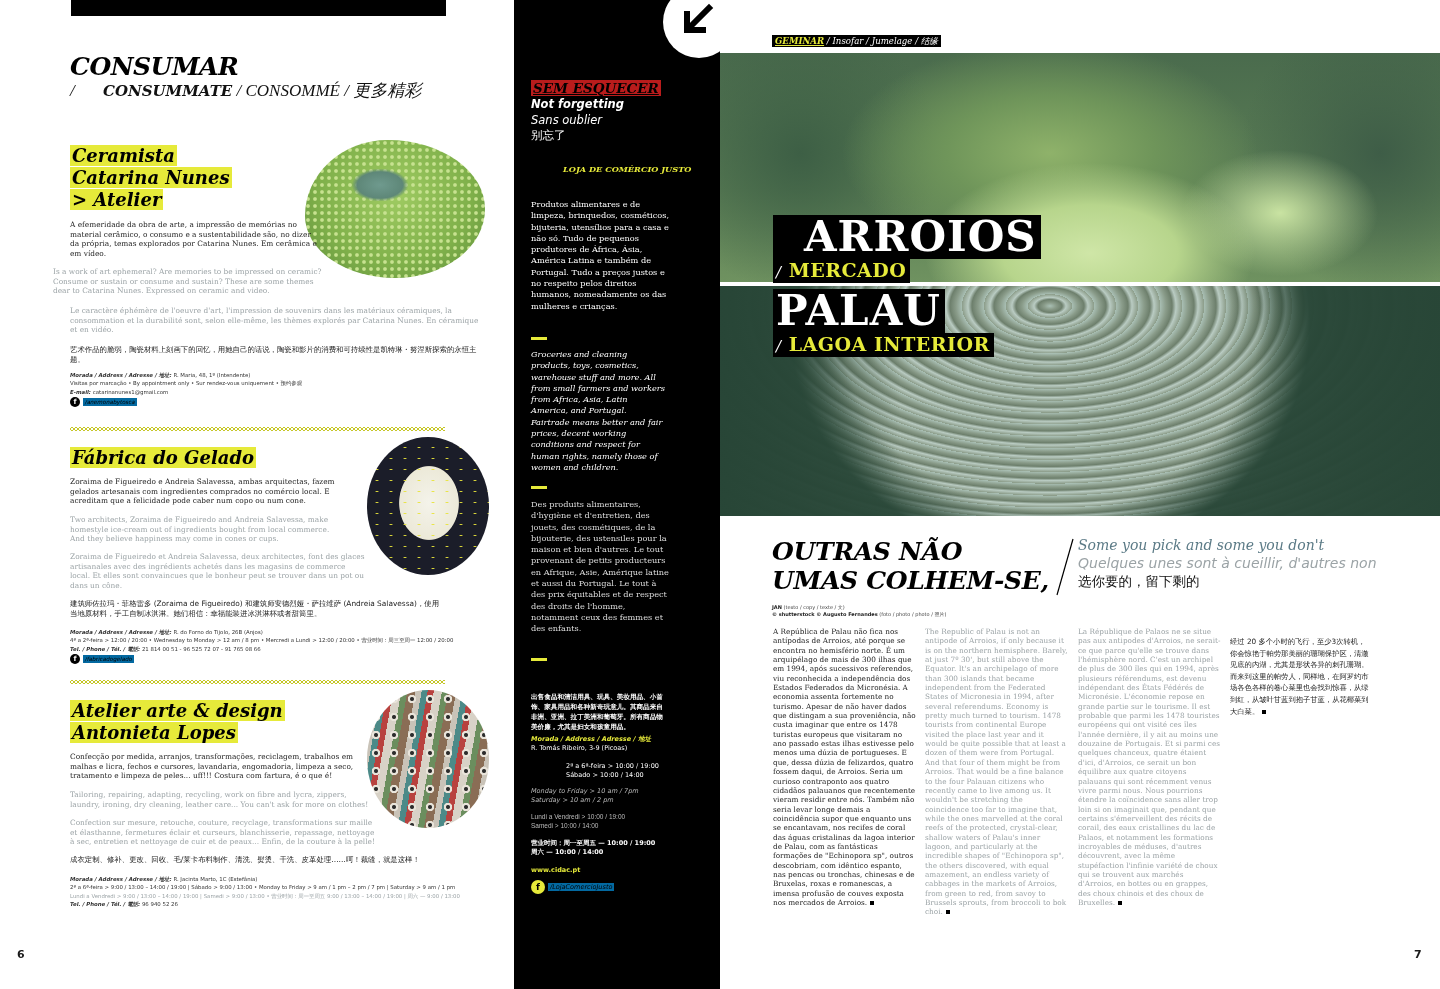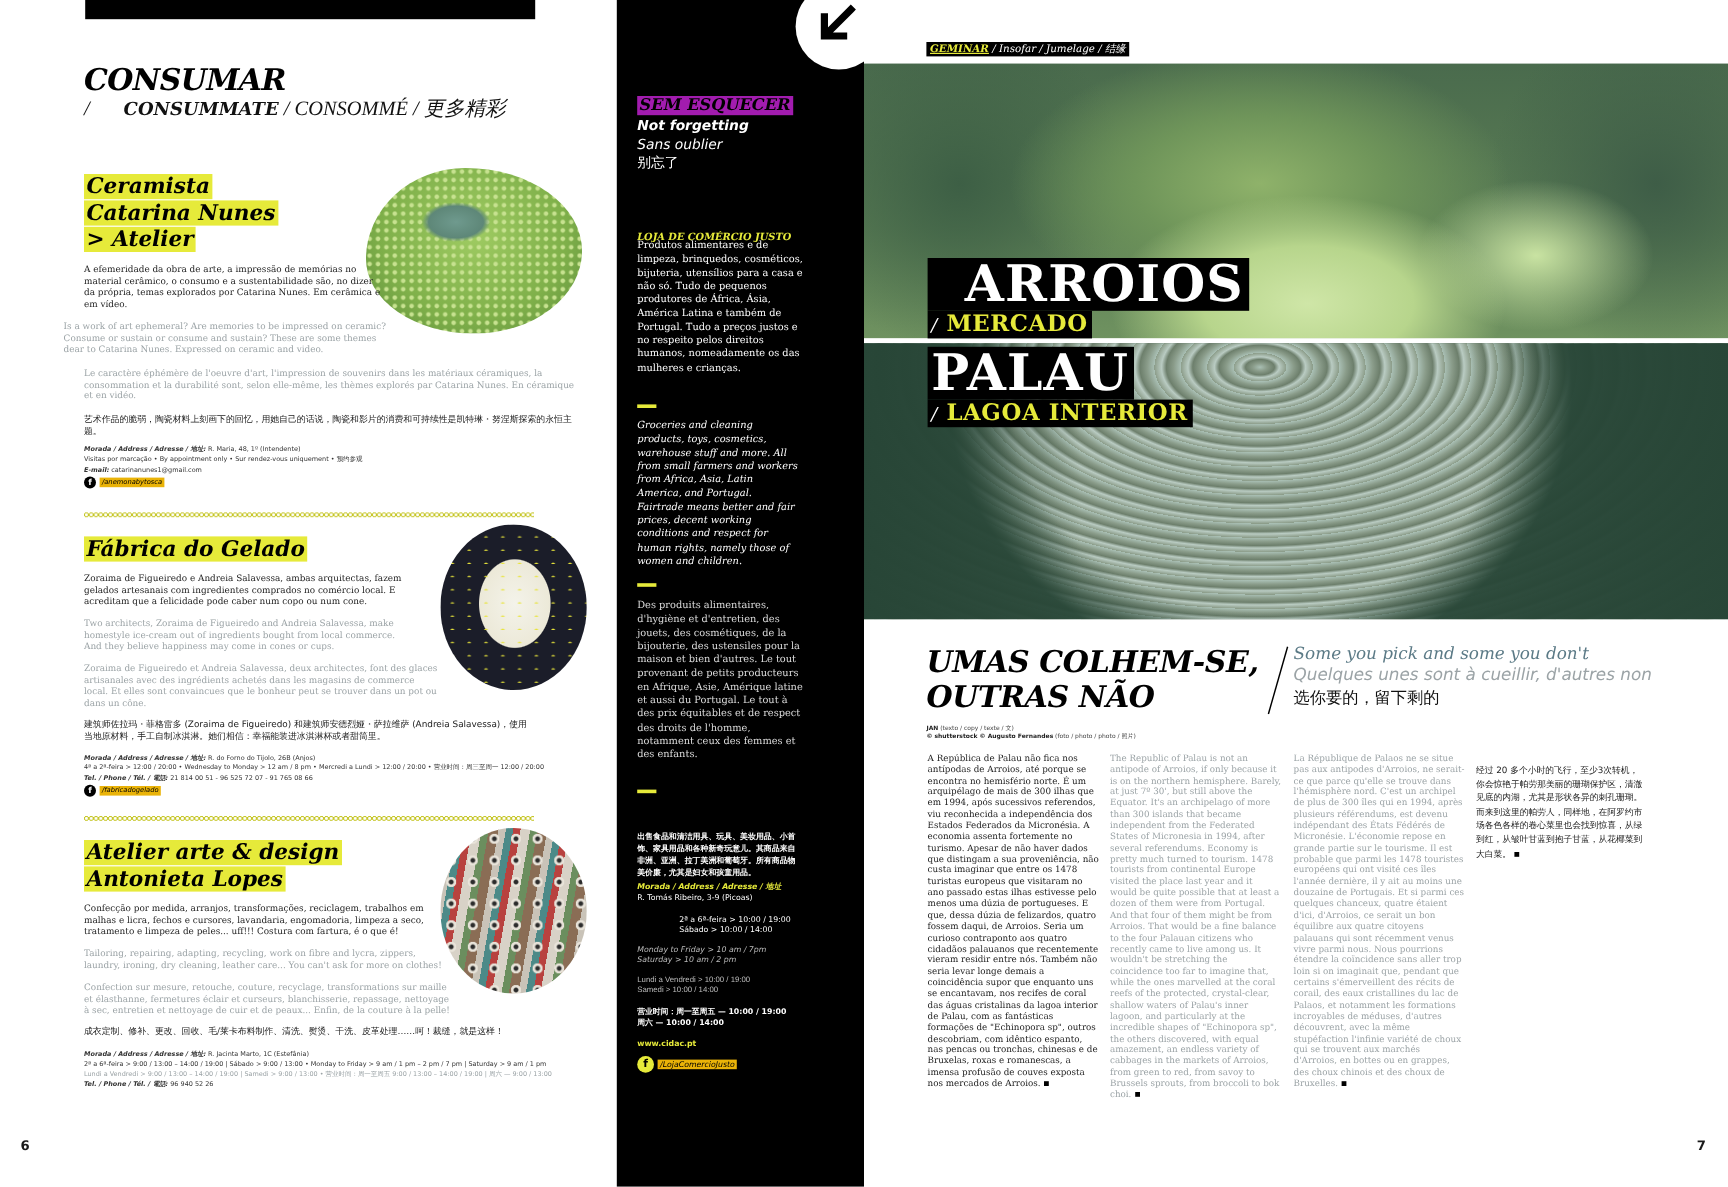--- a/index.html
+++ b/index.html
@@ -1,55 +1,55 @@
 <!DOCTYPE html>
 <html><head>
 <meta charset="utf-8">
 <style>
   * { box-sizing: border-box; margin: 0; padding: 0; }
   html, body { width: 1440px; height: 989px; overflow: hidden; background: #fff; }
   body { position: relative; font-family: "DejaVu Serif", serif; color: #1a1a1a; }
 
-  .hl { background: #a21caf; color: #000; }
+  .hl { background: #b91c1c; color: #000; text-decoration: underline; }
   .blk { position: absolute; }
 
   
   #top-bar { left: 71px; top: 0; width: 375px; height: 16px; background: #000; }
   #section-title { left: 70px; top: 52px; font-family: "DejaVu Serif", serif; font-weight: 900; font-style: italic; font-size: 25px; letter-spacing: -0.5px; color: #000; }
   #section-sub { left: 70px; top: 79px; font-family: "Liberation Serif", serif; font-style: italic; font-size: 17px; color: #111; }
   #section-sub b { font-weight: 700; font-family: "DejaVu Serif", serif; font-size: 15px; margin-left: 24px; }
 
   .entry-title { font-family: "DejaVu Serif", serif; font-weight: 700; font-style: italic; font-size: 18px; line-height: 22px; color: #000; }
   .entry-title span { background: #e6ea3a; padding: 0 2px; box-decoration-break: clone; -webkit-box-decoration-break: clone; }
   .p-pt { font-family: "DejaVu Serif", serif; font-size: 7.4px; line-height: 9.6px; color: #222; }
   .p-en { font-family: "DejaVu Serif", serif; font-size: 7.4px; line-height: 9.6px; color: #9ba3a6; }
   .p-fr { font-family: "DejaVu Serif", serif; font-size: 7.4px; line-height: 9.6px; color: #9ba3a6; }
   .p-zh { font-family: "DejaVu Sans", sans-serif; font-size: 7.4px; line-height: 10px; color: #222; }
   .info { font-family: "DejaVu Sans", sans-serif; font-size: 5.4px; line-height: 8.4px; color: #333; white-space: nowrap; }
   .info i { font-style: italic; font-weight: 700; }
   .info .grey { color: #9ba3a6; }
   .fb-row { display: flex; align-items: center; gap: 3px; margin-top: 1px; }
   .fb-icon { width: 10px; height: 10px; border-radius: 50%; background: #000; color: #fff; font-family: "DejaVu Sans", sans-serif; font-weight: 700; font-size: 7px; display: flex; align-items: center; justify-content: center; }
-  .fb-handle { background: #eab308; font-style: italic; font-size: 5.6px; padding: 0 2px; color: #000; font-family: "DejaVu Sans", sans-serif; }
+  .fb-handle { background: #0369a1; font-style: italic; font-size: 5.6px; padding: 0 2px; color: #000; font-family: "DejaVu Sans", sans-serif; }
   .divider { left: 70px; width: 375px; height: 4px; background-image: radial-gradient(circle at 2px 2px, transparent 1.1px, #c6c628 1.2px, #c6c628 1.8px, transparent 1.9px); background-size: 4px 4px; }
 
   .circle-img { border-radius: 50%; overflow: hidden; }
 
   #page-num-left { left: 17px; top: 948px; font-family: "DejaVu Sans", sans-serif; font-weight: 700; font-size: 11px; }
   #page-num-right { left: 1414px; top: 948px; font-family: "DejaVu Sans", sans-serif; font-weight: 700; font-size: 11px; }
 
   
   #black-col { left: 514px; top: 0; width: 206px; height: 989px; background: #000; }
   .bc { position: absolute; left: 531px; width: 180px; color: #fff; }
   #bc-title { top: 80px; font-family: "DejaVu Serif", serif; font-weight: 700; font-style: italic; font-size: 13.5px; line-height: 16px; }
   #bc-title .hl { padding: 0 2px; }
   #bc-sub1 { top: 97px; font-family: "DejaVu Sans", sans-serif; font-style: italic; font-weight: 700; font-size: 11.5px; }
   #bc-sub2 { top: 113px; font-family: "DejaVu Sans", sans-serif; font-style: italic; font-size: 11.5px; }
   #bc-sub3 { top: 128px; font-family: "DejaVu Sans", sans-serif; font-size: 11.5px; }
-  #bc-shop { top: 192px; font-family: "DejaVu Serif", serif; font-weight: 700; font-style: italic; font-size: 8.2px; color: #e6ea3a; }
+  #bc-shop { top: 164px; font-family: "DejaVu Serif", serif; font-weight: 700; font-style: italic; font-size: 8.2px; color: #e6ea3a; margin-left: 32px; }
   .bc-p { font-family: "DejaVu Serif", serif; font-size: 8.2px; line-height: 11.3px; }
   .bc-p-i { font-family: "DejaVu Serif", serif; font-style: italic; font-size: 8.2px; line-height: 11.3px; }
   .bc-p-fr { font-family: "DejaVu Serif", serif; font-size: 8.2px; line-height: 11.3px; color: #ddd; }
   .bc-zh { font-family: "DejaVu Sans", sans-serif; font-weight: 700; font-size: 6.6px; line-height: 10px; }
   .bc-dash { position: absolute; left: 531px; width: 16px; height: 3px; background: #e6ea3a; }
   .bc-small { font-family: "DejaVu Sans", sans-serif; font-size: 6.5px; line-height: 8.6px; }
   .bc-small-i { font-family: "DejaVu Sans", sans-serif; font-style: italic; font-size: 6.5px; line-height: 8.6px; color: #bbb; }
   .bc-small-g { font-family: Liberation Sans, sans-serif; font-size: 6.5px; line-height: 8.6px; color: #bbb; }
   .bc-yellow { color: #e6ea3a; }
   #bc-fb { display: flex; align-items: center; gap: 3px; }
@@ -246,22 +246,22 @@
   <span class="slash">/</span>
   <span>MERCADO</span>
 </div>
 <div class="hero-title" style="left:773px; top:289px;">PALAU</div>
 <div class="hero-sub" style="left:773px; top:333px;">
   <span class="slash">/</span>
   <span>LAGOA INTERIOR</span>
 </div>
 
 <div class="blk" id="headline">
+  <div>OUTRAS NÃO</div>
   <div>UMAS COLHEM-SE,</div>
-  <div>OUTRAS NÃO</div>
 </div>
 <svg class="blk" id="headline-slash" viewBox="0 0 30 60">
   <line x1="24" y1="2" x2="8" y2="58" stroke="#000" stroke-width="1.2"></line>
 </svg>
 <div class="blk" id="tagline-en">Some you pick and some you don't</div>
 <div class="blk" id="tagline-fr">Quelques unes sont à cueillir, d'autres non</div>
 <div class="blk" id="tagline-zh">选你要的，留下剩的</div>
 
 <div class="blk" id="credits">
   <div><b>JAN</b> <span>(texto / copy / texte / 文)</span></div>

